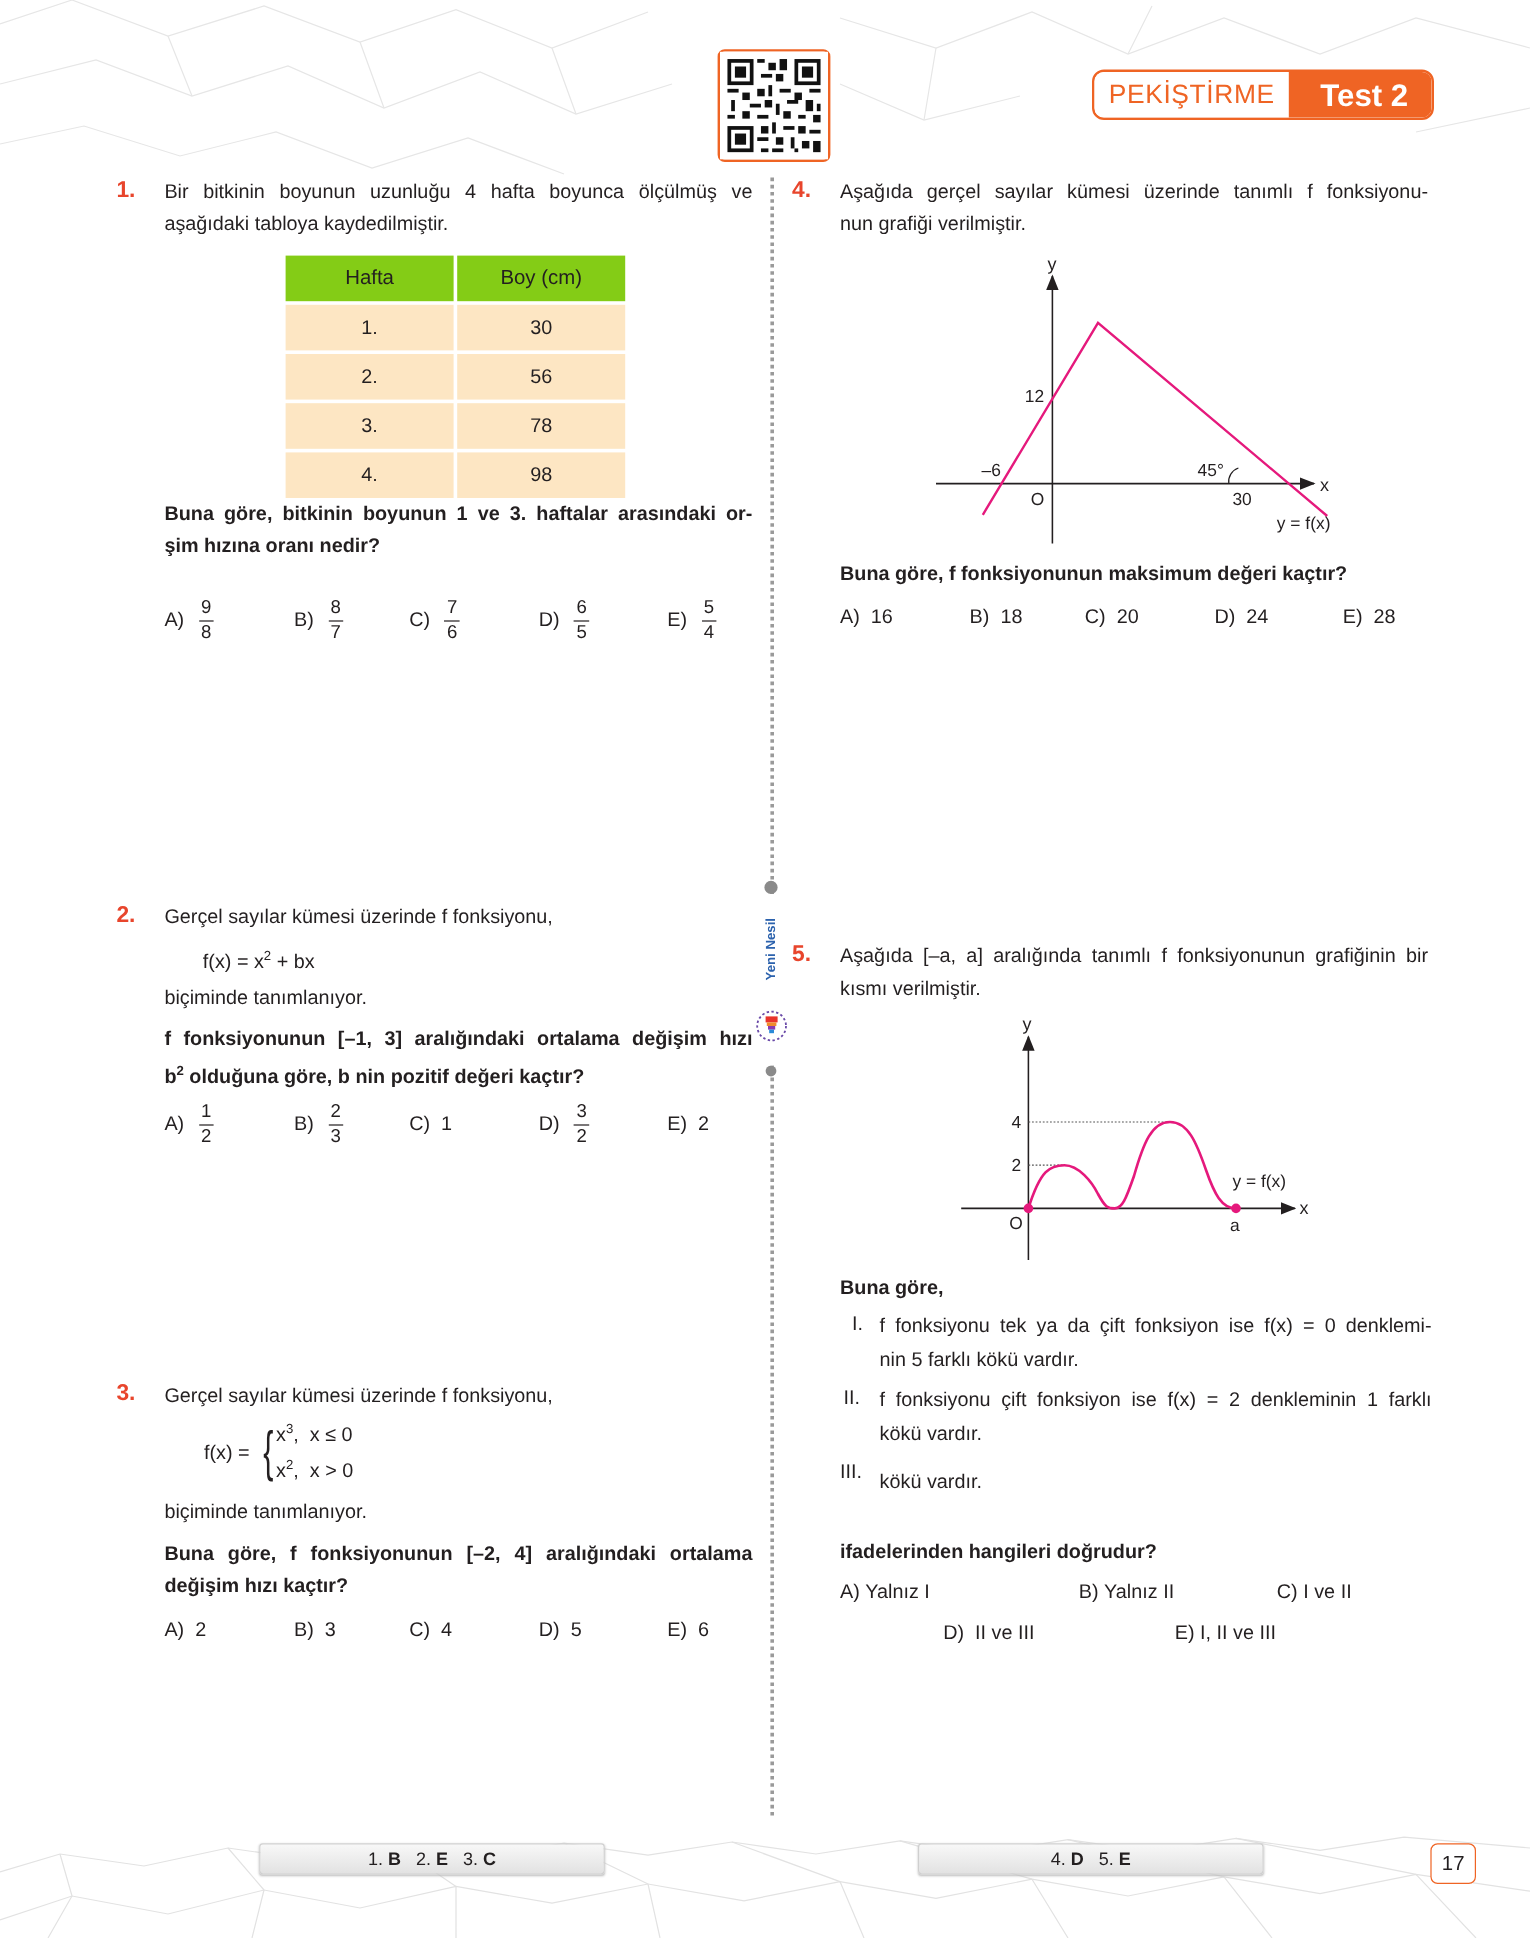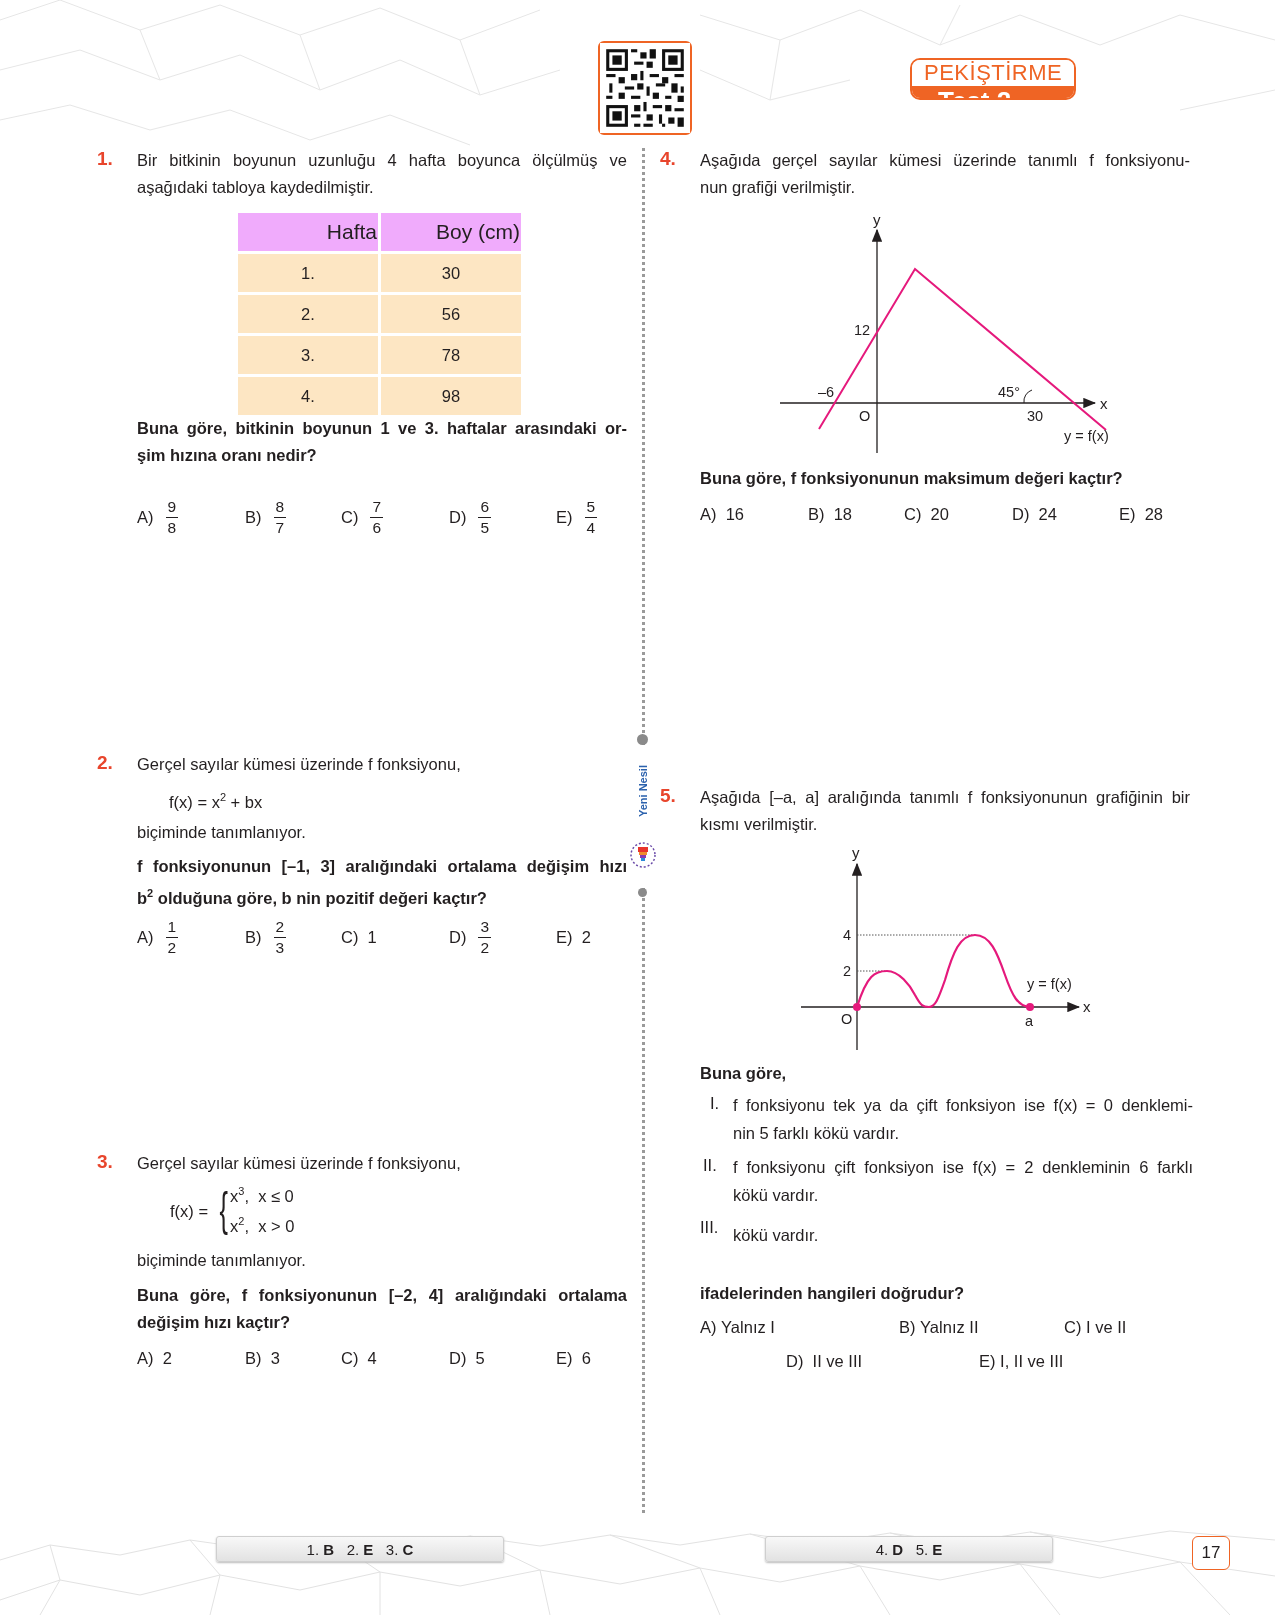--- a/index.html
+++ b/index.html
@@ -8,23 +8,23 @@
   .abs { position:absolute; }
   .qnum { position:absolute; color:#e8452c; font-weight:bold; font-size:19px; }
   .txt { font-size:16.5px; line-height:27px; }
   .bold { font-weight:bold; }
   .choice { position:absolute; font-size:16.5px; display:flex; align-items:center; }
   .frac { display:inline-flex; flex-direction:column; align-items:center; margin-left:12px; font-size:15.5px; line-height:18px; }
   .frac .num { border-bottom:1px solid #231f20; padding:0 2px 1px; }
   .frac .den { padding-top:1px; }
   .divider { position:absolute; left:642px; top:148px; width:0; height:1365px; border-left:3px dotted #9a9a9a; }
   table.data { border-collapse:separate; border-spacing:3px; position:absolute; left:235px; top:210px; }
-  table.data th { background:#f0abfc; font-weight:normal; width:138px; height:36px; font-size:21px;text-align:right; }
+  table.data th { background:#84cc16; font-weight:normal; width:138px; height:36px; font-size:17px; }
   table.data td { background:#fde6c3; width:138px; height:36px; text-align:center; font-size:16.5px; }
-  .badge { position:absolute; left:910px; top:58px; height:38px; display:flex; border:2px solid #ef6424; border-radius:10px; overflow:hidden;flex-direction:column; }
+  .badge { position:absolute; left:910px; top:58px; height:38px; display:flex; border:2px solid #ef6424; border-radius:10px; overflow:hidden; }
   .badge .l { background:#fff; color:#ef6424; font-size:22px; padding:0 12px; display:flex; align-items:center; letter-spacing:0.5px; }
   .badge .r { background:#ef6424; color:#fff; font-size:26px; font-weight:bold; padding:0 20px 0 26px; display:flex; align-items:center; }
   .qr { position:absolute; left:598px; top:41px; width:90px; height:90px; border:2px solid #ef6424; border-radius:6px; background:#fff; }
   .answer-bar { position:absolute; top:1536px; height:24px; background:linear-gradient(#f8f8f8,#e2e2e2); border:1px solid #cfcfcf; border-radius:3px; font-size:15px; display:flex; align-items:center; justify-content:center; box-shadow:0 1px 2px #bbb; }
   .answer-bar span b { font-weight:bold; }
   .page-no { position:absolute; left:1192px; top:1536px; width:36px; height:32px; border:1.5px solid #ef6424; border-radius:6px; background:#fff; font-size:17px; display:flex; align-items:center; justify-content:center; }
   .roman { position:absolute; font-size:16.5px; }
   sup { font-size:11px; }
 </style>
 </head>
@@ -298,21 +298,21 @@
   <text x="232" y="149" font-size="14.5" fill="#231f20">y = f(x)</text>
 </svg>
 <div class="abs txt bold" style="left:700px;top:1060px">Buna göre,</div>
 <div class="roman" style="left:710px;top:1094px">I.</div>
 <div class="abs txt" style="left:733px;top:1094px;width:460px">
   <div style="line-height:22px;text-align:justify;text-align-last:justify">f fonksiyonu tek ya da çift fonksiyon ise f(x) = 0 denklemi-</div>
   <div style="line-height:22px;margin-top:6px">nin 5 farklı kökü vardır.</div>
 </div>
 <div class="roman" style="left:703px;top:1156px">II.</div>
 <div class="abs txt" style="left:733px;top:1156px;width:460px">
-  <div style="line-height:22px;text-align:justify;text-align-last:justify">f fonksiyonu çift fonksiyon ise f(x) = 2 denkleminin 6 farklı</div>
+  <div style="line-height:22px;text-align:justify;text-align-last:justify">f fonksiyonu çift fonksiyon ise f(x) = 2 denkleminin 1 farklı</div>
   <div style="line-height:22px;margin-top:6px">kökü vardır.</div>
 </div>
 <div class="roman" style="left:700px;top:1218px">III.</div>
 <div class="abs txt" style="left:733px;top:1218px;width:460px">
   <div style="line-height:22px;margin-top:6px">kökü vardır.</div>
 </div>
 <div class="abs txt bold" style="left:700px;top:1280px">ifadelerinden hangileri doğrudur?</div>
 <div class="choice" style="left:700px;top:1318px"><span>A)</span>&nbsp;<span>Yalnız I</span></div>
 <div class="choice" style="left:899px;top:1318px"><span>B)</span>&nbsp;<span>Yalnız II</span></div>
 <div class="choice" style="left:1064px;top:1318px"><span>C)</span>&nbsp;<span>I ve II</span></div>

